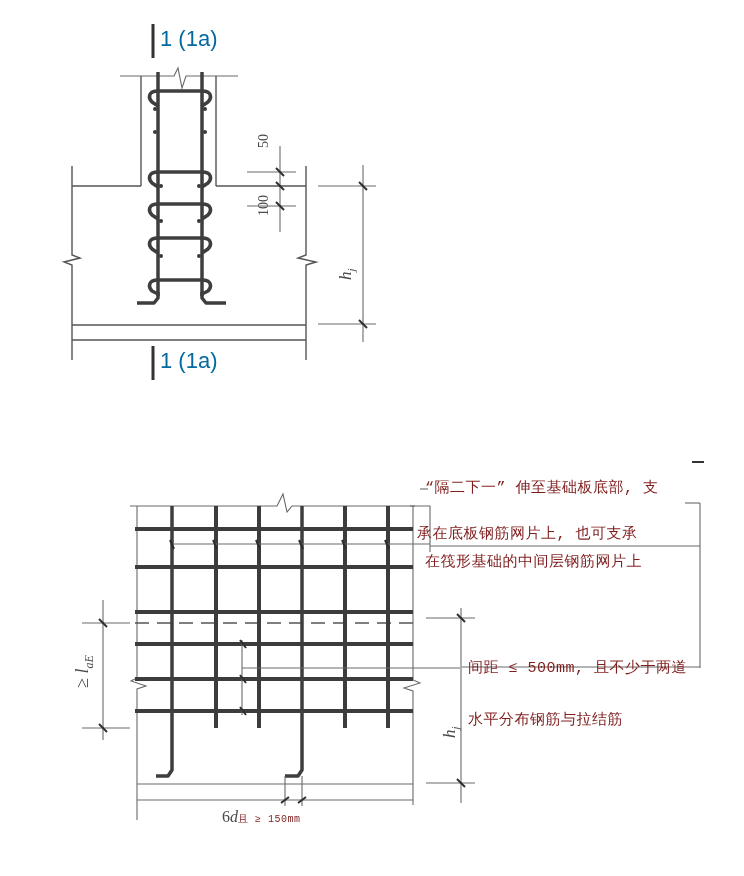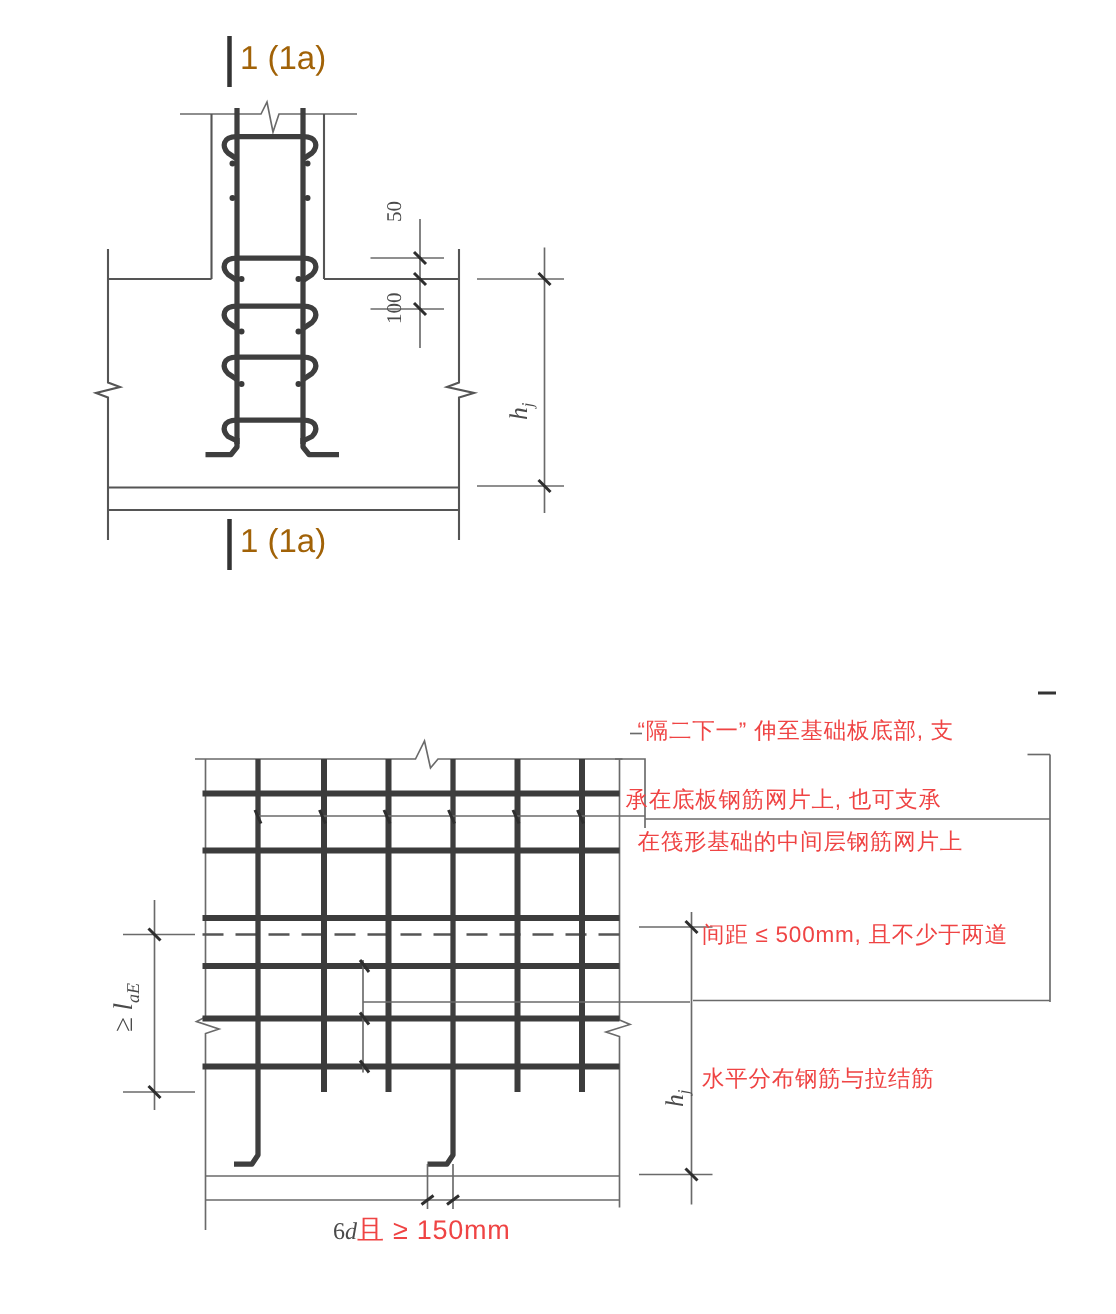--- a/index.html
+++ b/index.html
@@ -5,22 +5,22 @@
     html, body { margin: 0; padding: 0; background: #ffffff; }
     body { width: 744px; height: 876px; position: relative; overflow: hidden; font-family: "DejaVu Sans", sans-serif; }
     svg { position: absolute; left: 0; top: 0; }
     .thin { stroke: #6a6a6a; stroke-width: 1.1; fill: none; }
     .mid { stroke: #555; stroke-width: 1.4; fill: none; }
     .bar { stroke: #3c3c3c; stroke-width: 4; fill: none; stroke-linecap: butt; }
     .bar3 { stroke: #3e3e3e; stroke-width: 3.5; fill: none; stroke-linejoin: round; }
     .tick { stroke: #2e2e2e; stroke-width: 2; }
     .dash { stroke: #555; stroke-width: 1.6; stroke-dasharray: 14 8; fill: none; }
     .label { position: absolute; color: #4a4a4a; white-space: nowrap; }
-    .sec { font-family: "Liberation Sans", sans-serif; font-size: 22px; color: #a16207; }
-    .cn { font-family: Liberation Sans, sans-serif; font-size: 15px; color: #ef4444; letter-spacing: 0.5px; }
+    .sec { font-family: "Liberation Sans", sans-serif; font-size: 22px; color: #0369a1; }
+    .cn { font-family: Liberation Mono, monospace; font-size: 15px; color: #7f1d1d; letter-spacing: 0.5px; }
     .dim { font-family: "Liberation Serif", serif; font-size: 15px; color: #4a4a4a; }
     .it { font-style: italic; }
   </style>
 </head>
 <body>
 
 <svg width="744" height="876" viewBox="0 0 744 876">
 
   <g>
 
@@ -174,20 +174,20 @@
 
 <div class="label dim" style="left:256px; top:148px; transform:rotate(-90deg); transform-origin:left top; font-size:14px;"><span>50</span></div>
 <div class="label dim" style="left:256px; top:216px; transform:rotate(-90deg); transform-origin:left top; font-size:14px;"><span>100</span></div>
 
 <div class="label dim it" style="left:336px; top:280px; transform:rotate(-90deg); transform-origin:left top; font-size:17px;"><span>h</span><sub style="font-size:11px;">j</sub></div>
 
 <div class="label cn" style="left:425px; top:478px;">“隔二下一” 伸至基础板底部, 支</div>
 <div class="label cn" style="left:417px; top:524px;">承在底板钢筋网片上, 也可支承</div>
 <div class="label cn" style="left:425px; top:552px;">在筏形基础的中间层钢筋网片上</div>
 
-<div class="label cn" style="left:468px; top:614px;">间距 ≤ 500mm, 且不少于两道</div>
+<div class="label cn" style="left:468px; top:658px;">间距 ≤ 500mm, 且不少于两道</div>
 <div class="label cn" style="left:468px; top:710px;">水平分布钢筋与拉结筋</div>
 
 <div class="label dim" style="left:72px; top:688px; transform:rotate(-90deg); transform-origin:left top; font-size:18px;"><span class="it">≥ l</span><sub class="it" style="font-size:12px;">aE</sub></div>
 
 <div class="label dim it" style="left:440px; top:738px; transform:rotate(-90deg); transform-origin:left top; font-size:17px;"><span>h</span><sub style="font-size:11px;">j</sub></div>
 
-<div class="label dim" style="left:222px; top:808px; font-size:16px;"><span>6</span><span class="it">d</span><span class="cn" style="font-size:18px;">且 ≥ 150mm</span></div>
+<div class="label dim" style="left:222px; top:808px; font-size:16px;"><span>6</span><span class="it">d</span><span class="cn" style="font-size:10px;">且 ≥ 150mm</span></div>
 
 </body></html>

